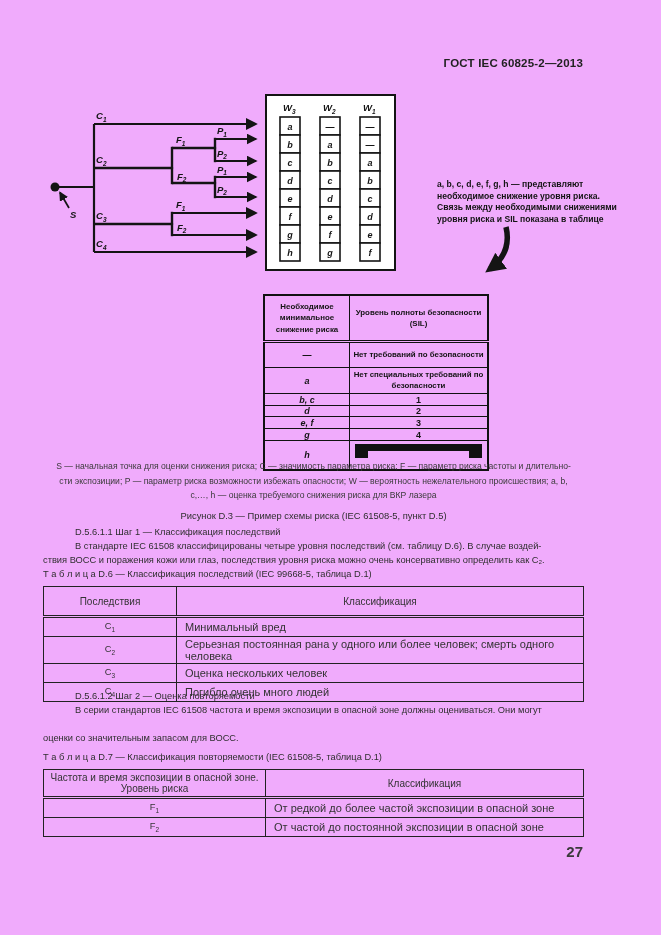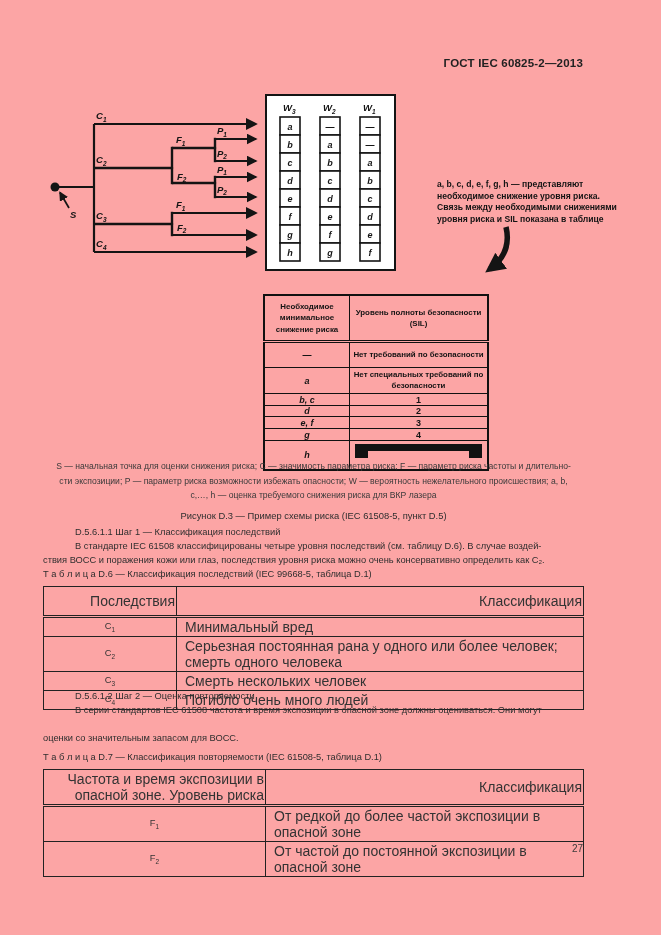--- a/index.html
+++ b/index.html
@@ -1,17 +1,17 @@
 <!DOCTYPE html>
 <html><head>
 <meta charset="utf-8">
 <style>
   html,body{margin:0;padding:0;background:#e8e8e8;}
   #page{
-    position:relative;width:661px;height:935px;background:#fca5a5;
+    position:relative;width:661px;height:935px;background:#f0abfc;
     font-family:"Liberation Sans",sans-serif;color:#2e2e2e;overflow:hidden;
     margin:0 auto;
   }
   .abs{position:absolute;}
   .header-title{font-weight:bold;font-size:11.5px;color:#222;letter-spacing:.2px;}
   .annotation{font-size:8.6px;line-height:11.6px;color:#141414;font-weight:bold;}
   .annotation .ln{white-space:nowrap;}
   
   table{border-collapse:collapse;}
   .sil-table{width:226px;border:2px solid #111;table-layout:fixed;}
@@ -26,28 +26,28 @@
   .sil-cap-r{position:absolute;right:5px;top:3px;width:13px;height:14px;background:#111;}
   
   .legend{width:541px;text-align:center;font-size:8.6px;line-height:14.6px;color:#3a3a3a;}
   .fig-title{width:541px;text-align:center;font-size:9.4px;color:#2e2e2e;}
   .body-line{font-size:9.3px;line-height:14px;color:#2e2e2e;width:541px;}
   .indent{padding-left:32px;}
   .tbl-label{font-size:9.3px;color:#2e2e2e;}
   
   .doc-table{width:541px;border:1.5px solid #222;table-layout:fixed;}
   .doc-table th,.doc-table td{border:1px solid #222;color:#333;}
-  .doc-table thead th{font-size:14px;font-weight:normal;text-align:right;border-bottom:3px double #222;}
-  .doc-table tbody td{font-size:14px;height:16px;}
+  .doc-table thead th{font-size:10px;font-weight:normal;text-align:center;border-bottom:3px double #222;}
+  .doc-table tbody td{font-size:11px;height:16px;}
   .doc-table .sym{text-align:center;font-size:9.3px;}
   .doc-table .desc{padding-left:8px;}
   .d6 thead th{height:26px;}
   .d7 thead th{height:24px;}
   sub{font-size:6.5px;}
-  .page-num{font-size:10px;color:#3a3a3a;}
+  .page-num{font-size:15px;color:#3a3a3a;font-weight:bold;}
   svg text{fill:#141414;}
   .dlabel{font-style:italic;font-weight:bold;font-size:9.5px;}
   .dsub{font-size:6.5px;}
   .wletter{font-style:italic;font-weight:bold;font-size:9px;}
 </style>
 </head>
 <body>
 
 <div id="page">
 
@@ -246,21 +246,21 @@
       <tr>
         <td class="sym"><span>C</span><sub>1</sub></td>
         <td class="desc">Минимальный вред</td>
       </tr>
       <tr>
         <td class="sym"><span>C</span><sub>2</sub></td>
         <td class="desc">Серьезная постоянная рана у одного или более человек; смерть одного человека</td>
       </tr>
       <tr>
         <td class="sym"><span>C</span><sub>3</sub></td>
-        <td class="desc">Смерть нескольких человек</td>
+        <td class="desc">Оценка нескольких человек</td>
       </tr>
       <tr>
         <td class="sym"><span>C</span><sub>4</sub></td>
         <td class="desc">Погибло очень много людей</td>
       </tr>
     </tbody>
   </table>
 
   <div class="abs body-line indent" style="left:43px;top:689px;">D.5.6.1.2 Шаг 2 — Оценка повторяемости</div>
   <div class="abs body-line indent" style="left:43px;top:703px;">В серии стандартов IEC 61508 частота и время экспозиции в опасной зоне должны оцениваться. Они могут</div>

